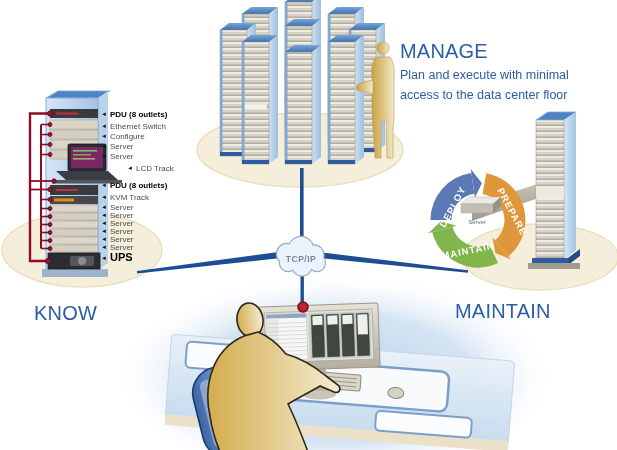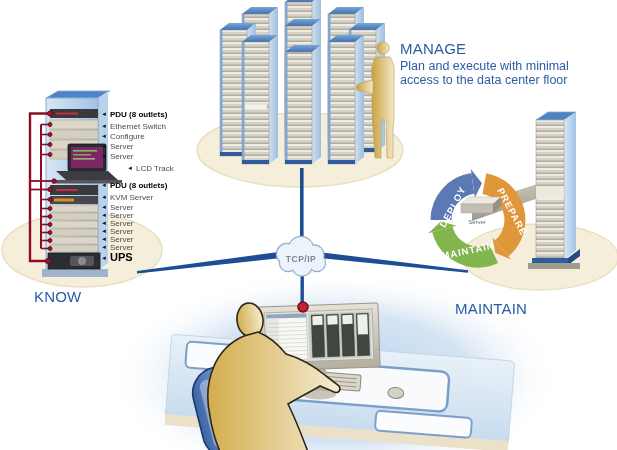--- a/index.html
+++ b/index.html
@@ -1,21 +1,21 @@
 <!DOCTYPE html>
 <html><head>
 <meta charset="utf-8">
 <style>
   html,body{margin:0;padding:0;background:#fff;}
   #stage{position:relative;width:617px;height:450px;background:#fff;overflow:hidden;
          font-family:"Liberation Sans",sans-serif;}
   #stage svg{position:absolute;left:0;top:0;}
   .sec{position:absolute;color:#2b5da4;z-index:5;}
-  .sec .hd{font-size:15px;letter-spacing:.2px;margin:0 0 2px 0;}
-  .sec .ds{font-size:12.5px;line-height:14px;}
+  .sec .hd{font-size:20px;letter-spacing:.2px;margin:0 0 2px 0;}
+  .sec .ds{font-size:12.5px;line-height:20px;}
   .rlabel{position:absolute;z-index:6;white-space:nowrap;font-size:8px;line-height:9px;color:#4c4c4c;}
   .rlabel .tri{font-size:6px;color:#111;margin-right:3px;vertical-align:1px;}
   .rlabel.b{font-weight:bold;color:#000;}
   .rlabel.ups{font-size:11px;line-height:11px;}
   .svgtext{font-family:"Liberation Sans",sans-serif;}
 </style>
 </head>
 <body>
 
 <div id="stage">
@@ -341,35 +341,35 @@
     <path d="M244,336 C230,342 220,352 214,366 C208,380 206,398 210,416 C212,430 216,442 220,452 L308,452 C302,436 296,420 288,404 C298,398 310,392 320,386 L334,392 C339,394 342,389 338,385 L326,376 C314,366 300,358 286,354 C278,344 268,336 258,332 Z" fill="url(#goldGrad2)" stroke="#2e2817" stroke-width="1.6"></path>
   </g>
 
   <circle cx="303" cy="307" r="5" fill="#c5202e" stroke="#70111c" stroke-width="1.6"></circle>
 </svg>
 
 <div class="sec" style="left:400px;top:40px;width:172px;">
   <div class="hd">MANAGE</div>
   <div class="ds">Plan and execute with minimal access to the data center floor</div>
 </div>
-<div class="sec" style="left:34px;top:288px;width:162px;">
+<div class="sec" style="left:34px;top:302px;width:162px;">
   <div class="hd">KNOW</div>
 </div>
 <div class="sec" style="left:455px;top:300px;width:152px;">
   <div class="hd">MAINTAIN</div>
 </div>
 
 <div class="rlabel b" style="left:101px;top:110px;"><span class="tri">◄</span><span>PDU (8 outlets)</span></div>
 <div class="rlabel" style="left:101px;top:122px;"><span class="tri">◄</span><span>Ethernet Switch</span></div>
 <div class="rlabel" style="left:101px;top:132px;"><span class="tri">◄</span><span>Configure</span></div>
 <div class="rlabel" style="left:101px;top:142px;"><span class="tri">◄</span><span>Server</span></div>
 <div class="rlabel" style="left:101px;top:152px;"><span class="tri">◄</span><span>Server</span></div>
 <div class="rlabel" style="left:127px;top:164px;"><span class="tri">◄</span><span>LCD Track</span></div>
 <div class="rlabel b" style="left:101px;top:181px;"><span class="tri">◄</span><span>PDU (8 outlets)</span></div>
-<div class="rlabel" style="left:101px;top:193px;"><span class="tri">◄</span><span>KVM Server</span></div>
+<div class="rlabel" style="left:101px;top:193px;"><span class="tri">◄</span><span>KVM Track</span></div>
 <div class="rlabel" style="left:101px;top:203px;"><span class="tri">◄</span><span>Server</span></div>
 <div class="rlabel" style="left:101px;top:211px;"><span class="tri">◄</span><span>Server</span></div>
 <div class="rlabel" style="left:101px;top:219px;"><span class="tri">◄</span><span>Server</span></div>
 <div class="rlabel" style="left:101px;top:227px;"><span class="tri">◄</span><span>Server</span></div>
 <div class="rlabel" style="left:101px;top:235px;"><span class="tri">◄</span><span>Server</span></div>
 <div class="rlabel" style="left:101px;top:243px;"><span class="tri">◄</span><span>Server</span></div>
 <div class="rlabel b ups" style="left:101px;top:252px;"><span class="tri">◄</span><span>UPS</span></div>
 
 </div>
 

